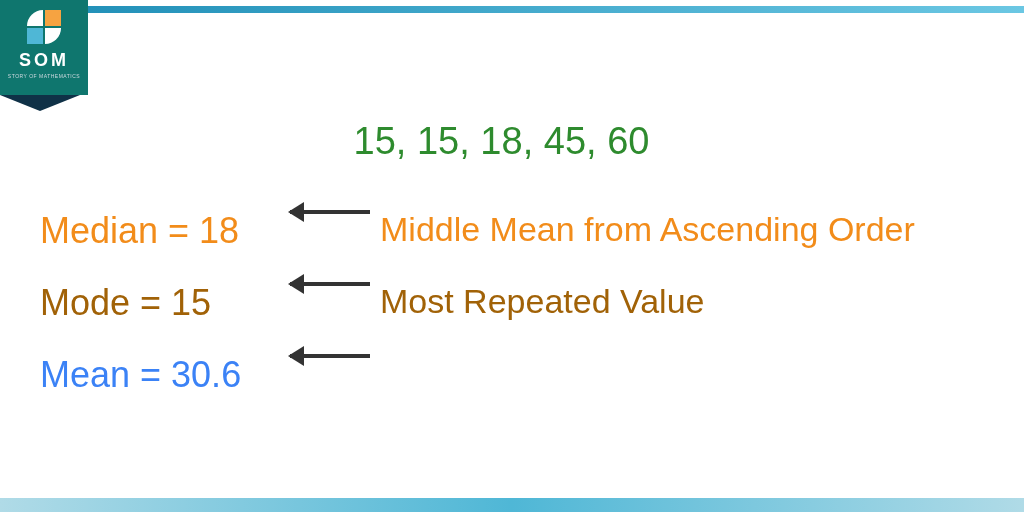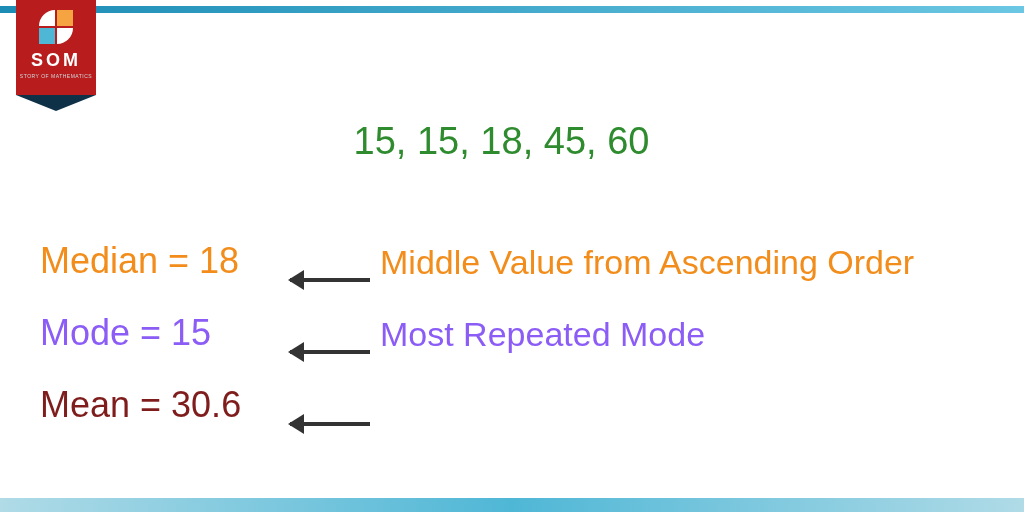--- a/index.html
+++ b/index.html
@@ -4,49 +4,49 @@
 <style>
   * { margin: 0; padding: 0; box-sizing: border-box; }
   html, body { width: 1024px; height: 512px; font-family: Arial, Helvetica, sans-serif; background: #fff; overflow: hidden; }
   .page { position: relative; width: 1024px; height: 512px; }
 
   .top-bar { position: absolute; top: 6px; left: 0; width: 1024px; height: 7px;
              background: linear-gradient(to right, #1c8cb5, #6bc7e3); }
   .bottom-bar { position: absolute; bottom: 0; left: 0; width: 1024px; height: 14px;
                 background: linear-gradient(to right, #b0dbe7 0%, #4fb7d6 50%, #b0dbe7 100%); }
 
-  .logo-badge { position: absolute; top: 0; left: 16px; width: 80px; height: 95px;
-                background: #b91c1c; text-align: center; padding-top: 10px; }
+  .logo-badge { position: absolute; top: 0; left: 0; width: 88px; height: 95px;
+                background: #0f766e; text-align: center; padding-top: 10px; }
   .logo-badge::after { content:""; position:absolute; bottom:-16px; left:0;
                        border-left:40px solid transparent; border-right:40px solid transparent;
                        border-top:16px solid #0f3147; }
   .logo-mark { width: 34px; height: 34px; margin: 0 auto 6px auto; position: relative; }
   .logo-mark .q { position:absolute; width:16px; height:16px; }
   .logo-mark .q1 { top:0; left:0; background:#fff; border-top-left-radius:16px; }
   .logo-mark .q2 { top:0; right:0; background:#f6a341; }
   .logo-mark .q3 { bottom:0; left:0; background:#4fb7d6; }
   .logo-mark .q4 { bottom:0; right:0; background:#fff; border-bottom-right-radius:16px; }
   .logo-text { color:#fff; font-weight:700; font-size:18px; letter-spacing:3px; }
   .logo-sub  { color:#cdd9df; font-size:5px; letter-spacing:0.5px; margin-top:2px; }
 
   .data-list { position:absolute; top:120px; left:0; width:1003px; text-align:center;
                font-size:38px; font-weight:500; color:#2e8b2e; }
 
   .rows { position:absolute; top:210px; left:40px; width:960px; }
-  .row  { display:flex; align-items:flex-end; height:72px; }
+  .row  { display:flex; align-items:flex-start; height:72px; }
   .lhs  { width:240px; text-align:left; font-size:36px; white-space:nowrap; }
   .arrow{ width:80px; position:relative; height:4px; background:#333; margin:0 10px; }
   .arrow::before { content:""; position:absolute; left:-2px; top:-8px;
                    border-top:10px solid transparent; border-bottom:10px solid transparent;
                    border-right:16px solid #333; }
   .rhs  { flex:1; font-size:34px; white-space:nowrap; }
 
   .c-orange { color:#f28c1a; }
-  .c-purple { color:#8b5cf6; }
-  .c-pink   { color:#7f1d1d; }
+  .c-purple { color:#a16207; }
+  .c-pink   { color:#3b82f6; }
 </style>
 </head>
 <body>
 
 <div class="page">
 
   <div class="top-bar"></div>
 
   <div class="logo-badge">
     <div class="logo-mark">
@@ -59,27 +59,27 @@
     <div class="logo-sub">STORY OF MATHEMATICS</div>
   </div>
 
   <div class="data-list">15, 15, 18, 45, 60</div>
 
   <div class="rows">
 
     <div class="row">
       <div class="lhs c-orange">Median = 18</div>
       <div class="arrow"></div>
-      <div class="rhs c-orange">Middle Value from Ascending Order</div>
+      <div class="rhs c-orange">Middle Mean from Ascending Order</div>
     </div>
 
     <div class="row">
       <div class="lhs c-purple">Mode = 15</div>
       <div class="arrow"></div>
-      <div class="rhs c-purple">Most Repeated Mode</div>
+      <div class="rhs c-purple">Most Repeated Value</div>
     </div>
 
     <div class="row">
       <div class="lhs c-pink">Mean = 30.6</div>
       <div class="arrow"></div>
     </div>
 
   </div>
 
   <div class="bottom-bar"></div>

